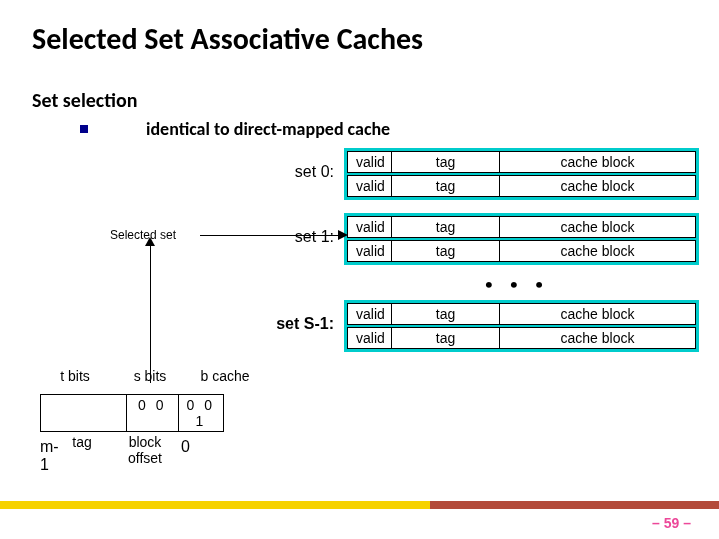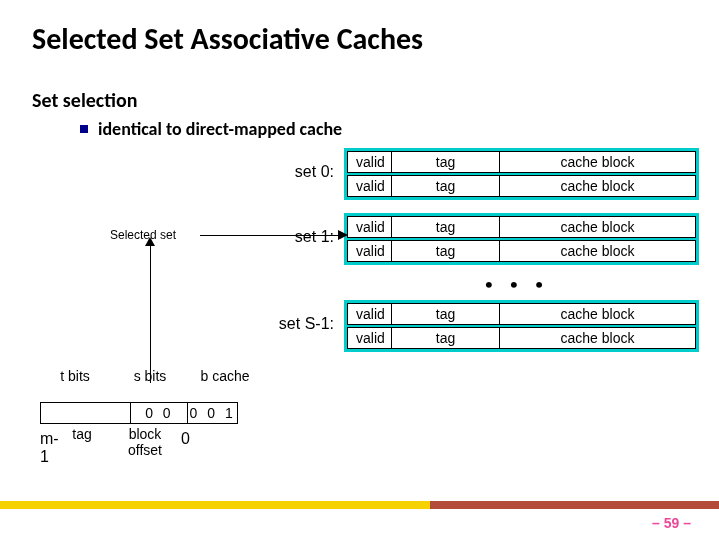--- a/index.html
+++ b/index.html
@@ -1,39 +1,39 @@
 <!DOCTYPE html>
 <html><head>
 <meta charset="utf-8">
 <style>
   * { box-sizing: border-box; margin: 0; padding: 0; }
   html, body { width: 719px; height: 539px; font-family: Calibri, Arial, sans-serif; background: #fff; position: relative; }
   .slide { width: 719px; height: 539px; position: relative; overflow: hidden; }
   .title { font-size: 30px; font-weight: bold; position: absolute; left: 32px; top: 20px; }
   .subtitle { font-size: 20px; font-weight: bold; position: absolute; left: 32px; top: 88px; }
-  .bullet-row { position: absolute; left: 80px; top: 118px; display: flex; align-items: center; }
+  .bullet-row { position: absolute; left: 80px; top: 118px; display: flex; align-items: center; gap: 48px; }
   .bullet-sq { width: 8px; height: 8px; background: #00008b; margin-right: 10px; }
   .bullet-text { font-size: 18px; font-weight: bold; }
   .diagram { position: absolute; left: 0; top: 140px; width: 719px; }
   .setgroup { position: absolute; width: 355px; background: #00cccc; padding: 3px; right: 20px; }
   .line { display: flex; background: #fff; margin: 0; border: 1px solid #000; }
   .line + .line { margin-top: 2px; }
   .cell { font-family: Arial, sans-serif; font-size: 14px; text-align: center; padding: 2px 8px; }
   .cell.valid { width: 44px; border-right: 1px solid #000; }
   .cell.tag { width: 108px; border-right: 1px solid #000; }
   .cell.block { flex: 1; }
   .setlabel { position: absolute; right: 385px; font-family: Arial, sans-serif; font-size: 16px; width: 70px; text-align: right; }
   .dots { position: absolute; right: 170px; font-family: Georgia, serif; font-size: 22px; font-weight: bold; letter-spacing: 6px; }
   .selected-label { position: absolute; font-family: Arial, sans-serif; font-size: 12px; }
   .arrow-line { position: absolute; background: #000; }
   .arrow-head { position: absolute; width: 0; height: 0; }
   .addr-area { position: absolute; left: 40px; top: 228px; font-family: Arial, sans-serif; font-size: 14px; }
   .addr-labels { display: flex; }
   .addr-lab { text-align: center; }
-  .addr-box { display: flex; border: 1px solid #000; margin-top: 18px; width: 198px; padding-left: 40px; }
+  .addr-box { display: flex; border: 1px solid #000; margin-top: 10px; width: 184px; padding-left: 40px; }
   .addr-cell { text-align: center; padding: 2px 0; }
   .addr-cell + .addr-cell { border-left: 1px solid #000; }
   .addr-bottom { display: flex; margin-top: 2px; }
   .bits-val { font-family: Arial, sans-serif; letter-spacing: 3px; text-align: center; }
   .tiny { font-size: 16px; position: relative; top: 4px; }
   .footer-bar { position: absolute; left: 0; bottom: 30px; width: 719px; height: 8px; display: flex; }
   .fb-y { background: #f6d200; flex: 0 0 430px; }
   .fb-r { background: #b34a3a; flex: 1; }
   .footer-page { position: absolute; right: 28px; bottom: 8px; font-family: Arial, sans-serif; font-size: 14px; color: #ec4899; font-weight: bold; text-align: center; }
 </style>
@@ -73,21 +73,21 @@
       </div>
       <div class="line">
         <div class="cell valid">valid</div>
         <div class="cell tag">tag</div>
         <div class="cell block">cache block</div>
       </div>
     </div>
 
     <div class="dots" style="top:132px;">• • •</div>
 
-    <div class="setlabel" style="top:175px;">set S-1:</div>
+    <div class="setlabel" style="top:175px;font-weight:bold;">set S-1:</div>
     <div class="setgroup" style="top:160px;">
       <div class="line">
         <div class="cell valid">valid</div>
         <div class="cell tag">tag</div>
         <div class="cell block">cache block</div>
       </div>
       <div class="line">
         <div class="cell valid">valid</div>
         <div class="cell tag">tag</div>
         <div class="cell block">cache block</div>

